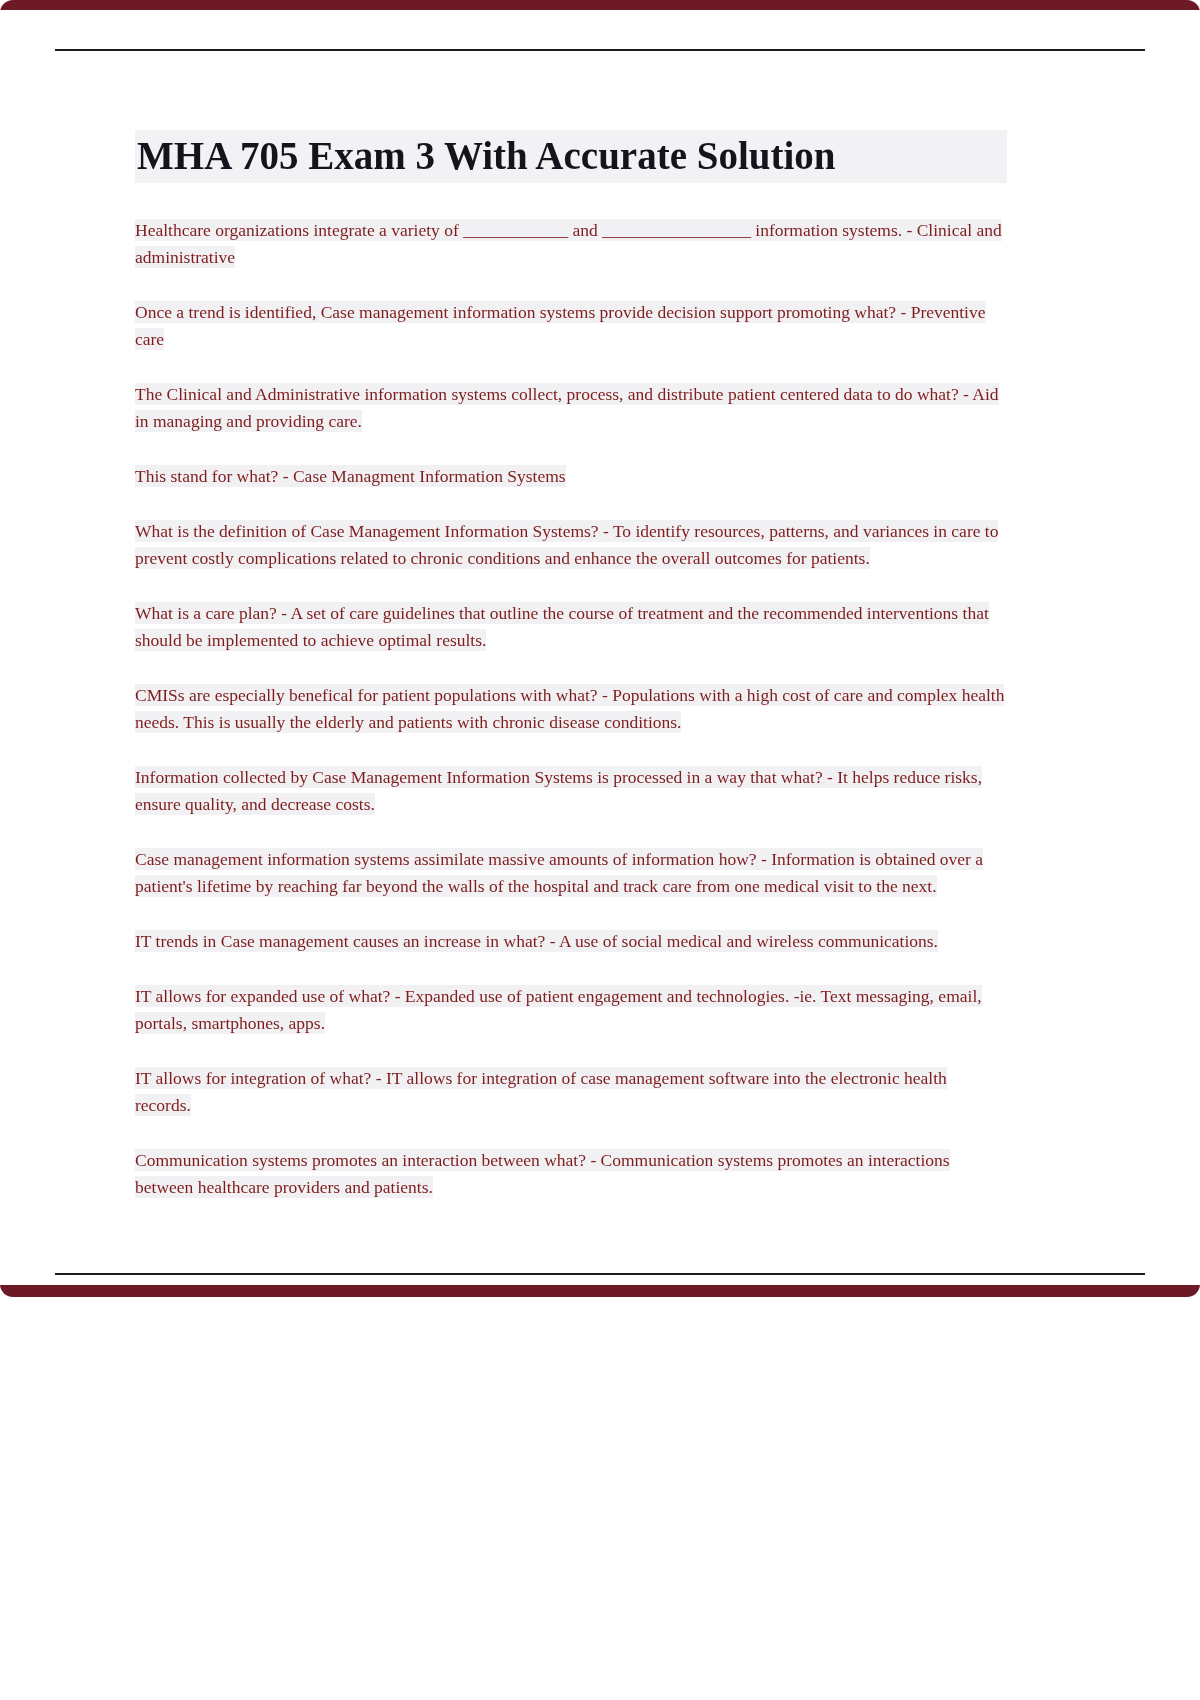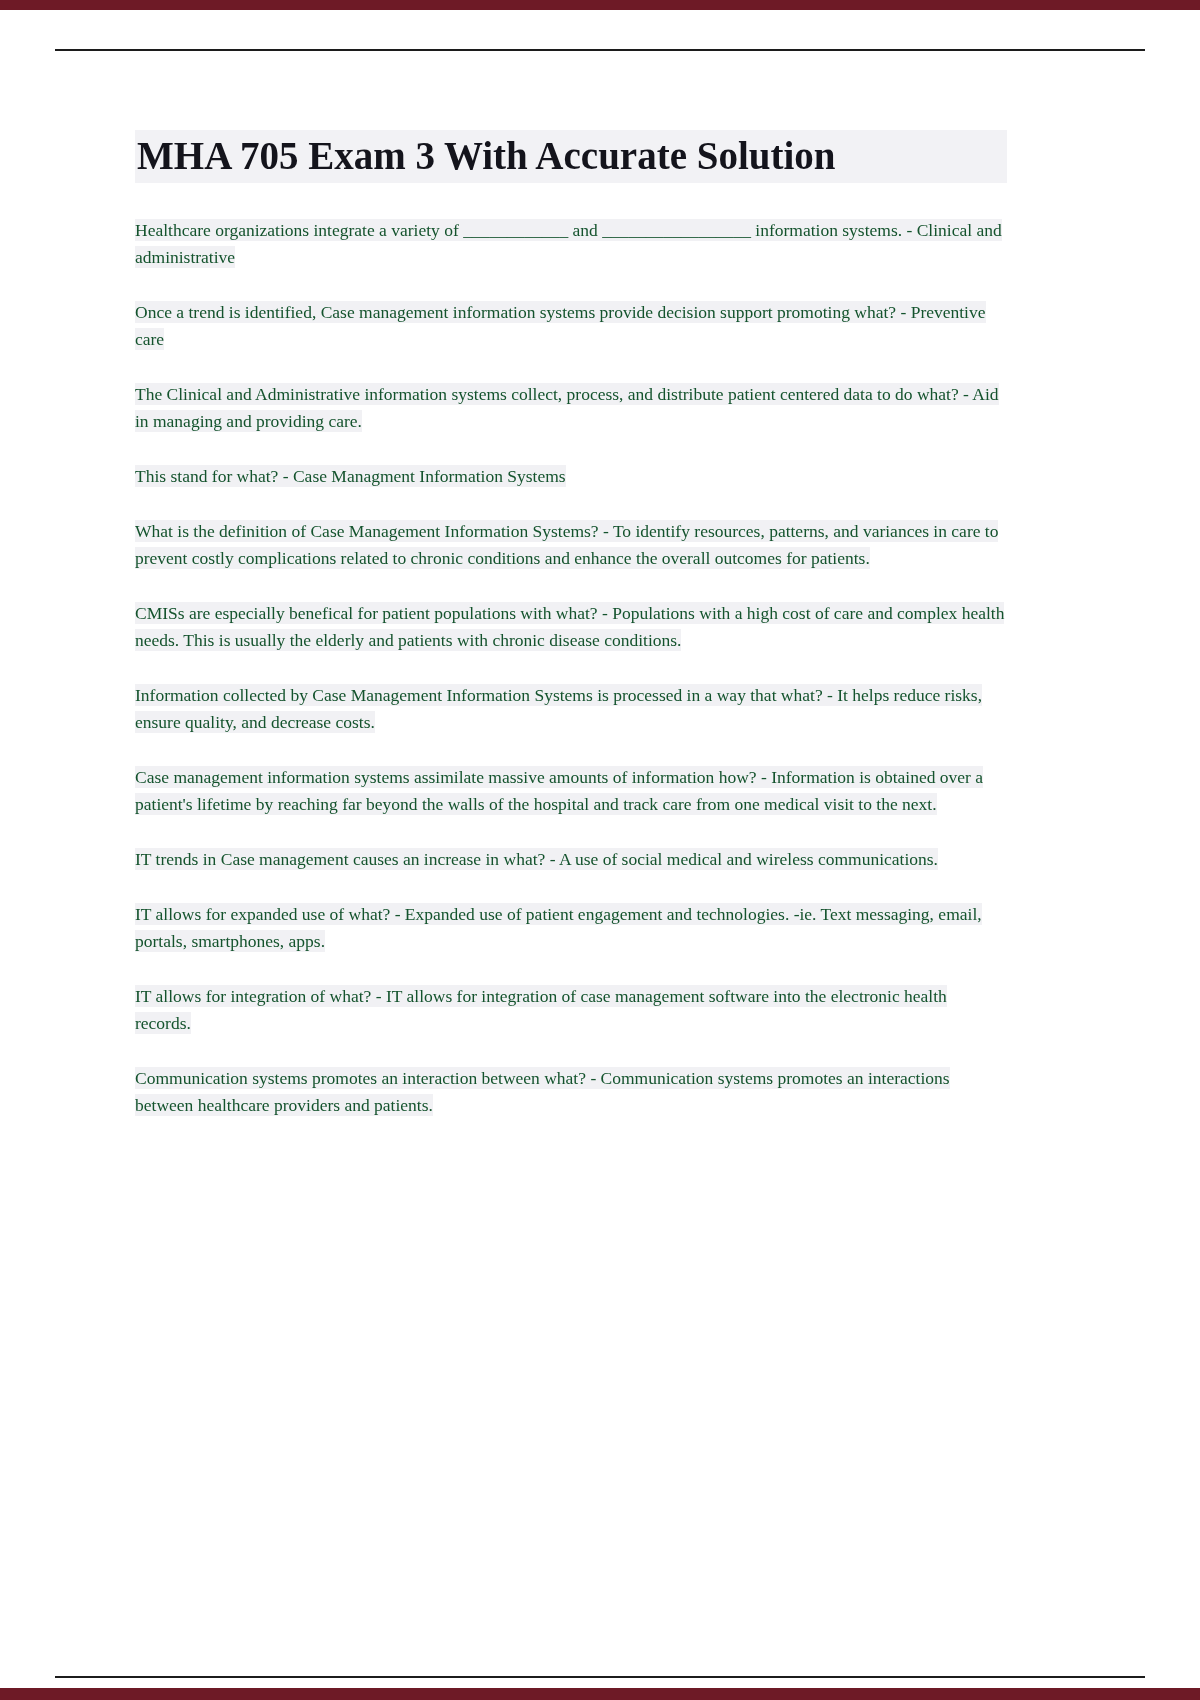--- a/index.html
+++ b/index.html
@@ -3,25 +3,26 @@
 <meta charset="utf-8">
 <style>
   html, body {
     margin: 0;
     padding: 0;
     background: #ffffff;
   }
   .page {
     position: relative;
     width: 1200px;
-    height: 1700px;
+    height: 1297px;
     background: #ffffff;
     overflow: hidden;
     font-family: "Liberation Serif", "DejaVu Serif", serif;
     color: #1b1b1b;
+    border-radius: 13px;
   }
   .edge-bar {
     position: absolute;
     left: 0;
     width: 100%;
     background: #6e1a26;
   }
   .edge-bar.top { top: 0; height: 10px; }
   .edge-bar.bottom { bottom: 0; height: 12px; }
   .rule {
@@ -45,21 +46,21 @@
     line-height: 1.25;
     font-weight: bold;
     color: #14141c;
     background: #f2f2f5;
     padding: 2px 6px 2px 2px;
   }
   p.qa {
     margin: 0 0 28px 0;
     font-size: 17.5px;
     line-height: 27px;
-    color: #14532d;
+    color: #7f1d1d;
   }
   p.qa span.hl {
     background: #f1f1f4;
     box-decoration-break: clone;
     -webkit-box-decoration-break: clone;
     padding: 1px 0;
   }
 </style>
 </head>
 <body>
@@ -71,20 +72,21 @@
 
   <div class="content">
 
     <h1 class="doc-title">MHA 705 Exam 3 With Accurate Solution</h1>
 
     <p class="qa"><span class="hl">Healthcare organizations integrate a variety of ____________ and _________________ information systems. - Clinical and administrative</span></p>
     <p class="qa"><span class="hl">Once a trend is identified, Case management information systems provide decision support promoting what? - Preventive care</span></p>
     <p class="qa"><span class="hl">The Clinical and Administrative information systems collect, process, and distribute patient centered data to do what? - Aid in managing and providing care.</span></p>
     <p class="qa"><span class="hl">This stand for what? - Case Managment Information Systems</span></p>
     <p class="qa"><span class="hl">What is the definition of Case Management Information Systems? - To identify resources, patterns, and variances in care to prevent costly complications related to chronic conditions and enhance the overall outcomes for patients.</span></p>
+    <p class="qa"><span class="hl">What is a care plan? - A set of care guidelines that outline the course of treatment and the recommended interventions that should be implemented to achieve optimal results.</span></p>
     <p class="qa"><span class="hl">CMISs are especially benefical for patient populations with what? - Populations with a high cost of care and complex health needs. This is usually the elderly and patients with chronic disease conditions.</span></p>
     <p class="qa"><span class="hl">Information collected by Case Management Information Systems is processed in a way that what? - It helps reduce risks, ensure quality, and decrease costs.</span></p>
     <p class="qa"><span class="hl">Case management information systems assimilate massive amounts of information how? - Information is obtained over a patient's lifetime by reaching far beyond the walls of the hospital and track care from one medical visit to the next.</span></p>
     <p class="qa"><span class="hl">IT trends in Case management causes an increase in what? - A use of social medical and wireless communications.</span></p>
     <p class="qa"><span class="hl">IT allows for expanded use of what? - Expanded use of patient engagement and technologies. -ie. Text messaging, email, portals, smartphones, apps.</span></p>
     <p class="qa"><span class="hl">IT allows for integration of what? - IT allows for integration of case management software into the electronic health records.</span></p>
     <p class="qa"><span class="hl">Communication systems promotes an interaction between what? - Communication systems promotes an interactions between healthcare providers and patients.</span></p>
 
   </div>
 

